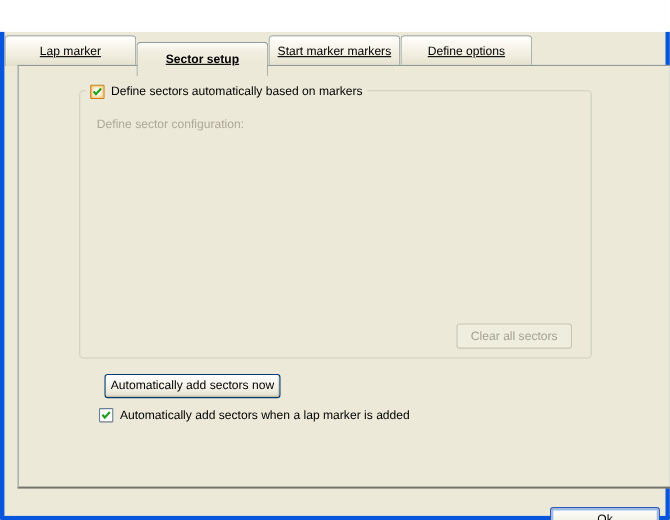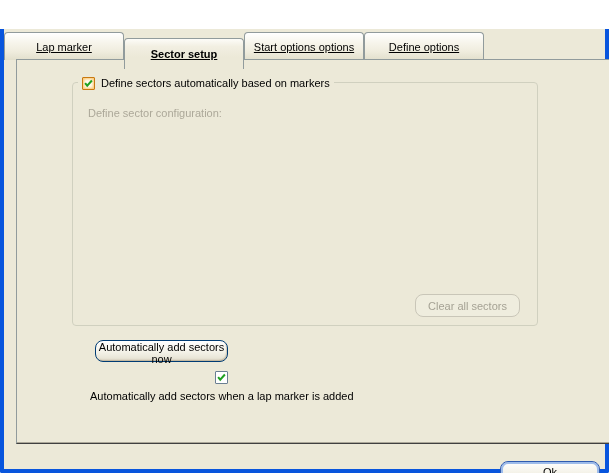--- a/index.html
+++ b/index.html
@@ -81,32 +81,32 @@
     border-color:#c87911;
     box-shadow:inset 0 0 3px 1px #fbc366;
     background:#fffdf4;
   }
   .checkrow { display:flex; align-items:center; gap:6px; cursor:default; }
 
   
   .btn {
     font-family:"Liberation Sans", sans-serif; font-size:11px; color:#000;
     background:linear-gradient(180deg,#ffffff 0%,#f4f2e8 55%,#e9e6d8 85%,#d8d0be 100%);
-    border:1px solid #003c74; border-radius:8px;
+    border:1px solid #003c74; border-radius:3px;
     box-shadow:inset -1px -1px 1px rgba(158,140,105,0.4);
     cursor:default;
   }
   .btn.disabled {
     background:#efedde; border:1px solid #c9c6b8; color:#a5a294;
     box-shadow:none;
   }
   .btn-clear { position:absolute; left:342px; top:211px; width:105px; height:23px; }
-  .btn-addnow { position:absolute; left:78px; top:280px; width:133px; height:22px; }
+  .btn-addnow { position:absolute; left:78px; top:280px; width:160px; height:22px; }
 
-  .checkrow-auto { position:absolute; left:73px; top:311px;flex-direction:column; }
+  .checkrow-auto { position:absolute; left:73px; top:311px; }
 
   
   .footer { position:absolute; top:416px; left:0; width:597px; height:24px; }
   .btn-ok {
     position:absolute; right:1px; top:1px; width:100px; height:22px;
     border:1px solid #2f5bb0;
     box-shadow:inset 0 0 0 2px #9ebcea;
     margin-top:15px;
   }
 </style>
@@ -119,21 +119,21 @@
   <div class="winbody">
 
     <div class="tabstrip">
       <div class="tab">
         <span>Lap marker</span>
       </div>
       <div class="tab active">
         <span>Sector setup</span>
       </div>
       <div class="tab">
-        <span>Start options options</span>
+        <span>Start marker markers</span>
       </div>
       <div class="tab">
         <span>Define options</span>
       </div>
     </div>
 
     <div class="panel">
 
       <div class="groupbox">
         <div class="groupbox-legend checkrow">

